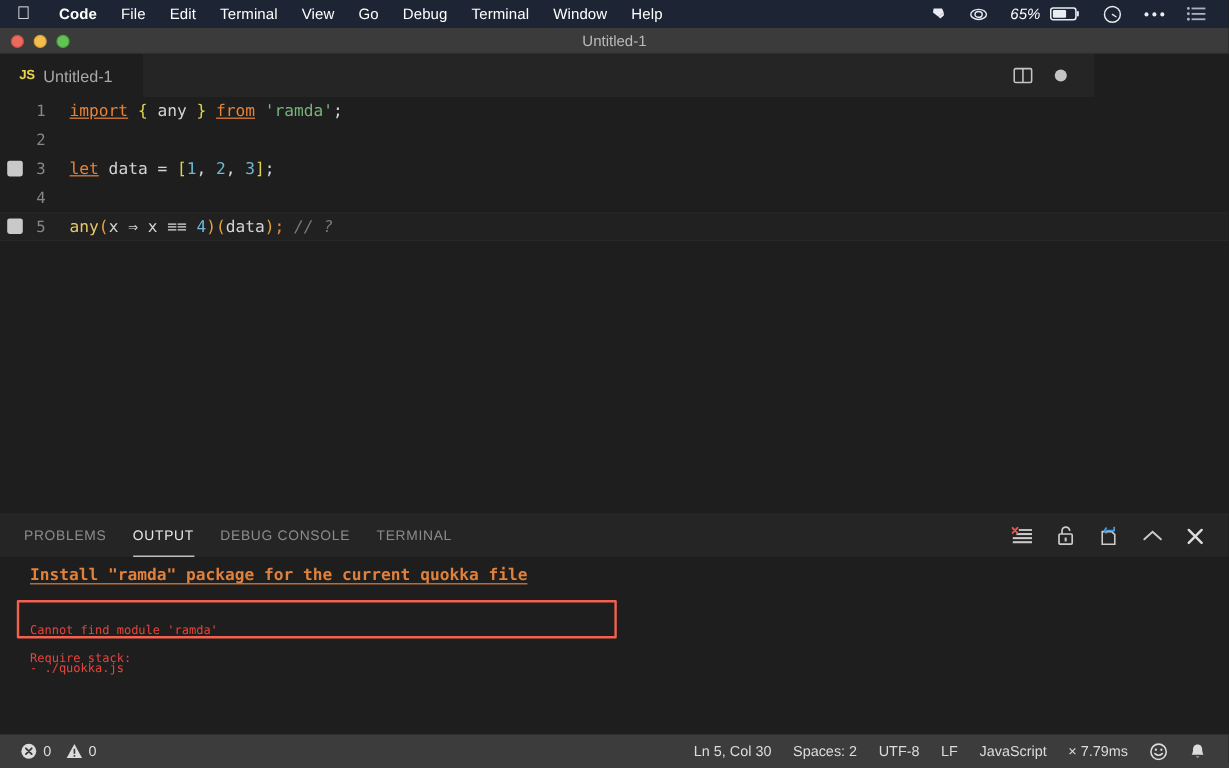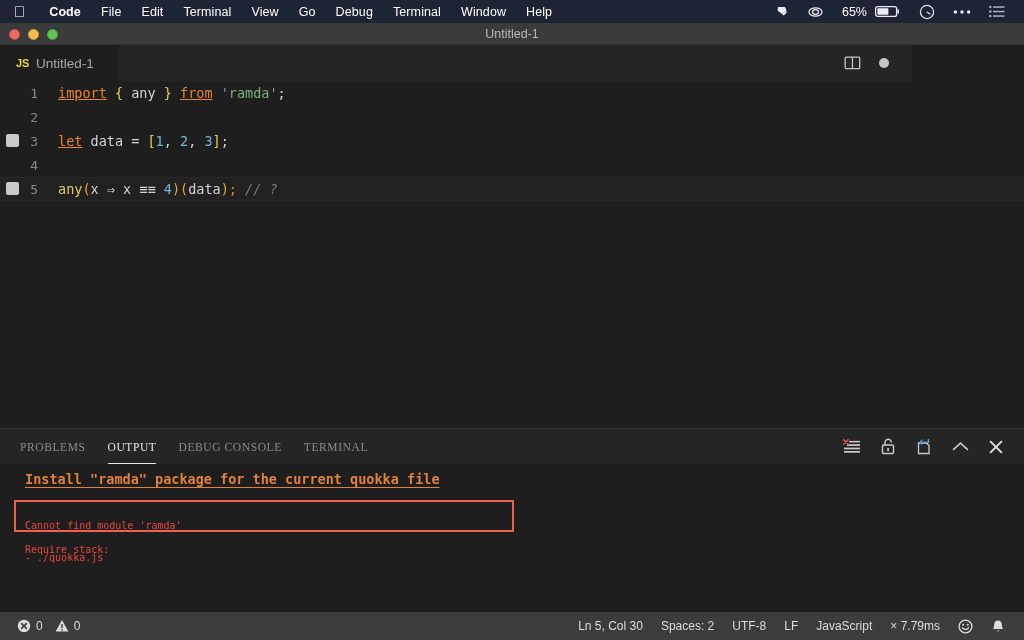--- a/index.html
+++ b/index.html
@@ -94,21 +94,21 @@
     position: absolute; top: 428px; left: 0; width: 1024px; height: 184px;
     background: #1e1e1e; border-top: 1px solid #303030;
   }
   .panel-header {
     height: 35px; display: flex; align-items: center; padding-left: 20px;
     background: #252526;
   }
   .ptab {
     font-size: 11.5px; letter-spacing: .6px; color: #8b8b8b;
     margin-right: 22px; height: 35px; display: flex; align-items: center;
-    position: relative; text-transform: uppercase; font-family: Liberation Serif, serif;
+    position: relative; text-transform: uppercase;
   }
   .ptab.active { color: #e7e7e7; }
   .ptab.active::after {
     content: ""; position: absolute; left: 0; right: 0; bottom: 0;
     height: 1px; background: #e7e7e7;
   }
   .panel-actions { margin-left: auto; display: flex; align-items: center; gap: 0; padding-right: 10px; }
   .select-wrap {
     position: relative; width: 185px; height: 22px; margin-right: 16px;
     background: #2f3031; border: 1px solid #4a4a4a; border-radius: 2px;
@@ -173,21 +173,21 @@
             <path d="M3 2 L10 2 L11.5 5.5 L7 9 L2.5 5.5 Z" fill="#e9ecf2"></path>
             <path d="M7 9 L11.5 5.5 L11.5 8 L8.6 10.4 Z" fill="#e9ecf2"></path>
           </svg>
       </div>
       <div class="mb-icon">
         <svg width="17" height="14" viewBox="0 0 17 14">
             <ellipse cx="8.5" cy="7" rx="6.5" ry="4.2" fill="none" stroke="#e9ecf2" stroke-width="1.2"></ellipse>
             <ellipse cx="8.5" cy="7" rx="3" ry="2.4" fill="none" stroke="#e9ecf2" stroke-width="1.2"></ellipse>
           </svg>
       </div>
-      <div class="mb-icon" style="gap:5px;">
+      <div class="mb-icon" style="gap:5px;font-style:italic;">
         <span class="mb-text">65%</span>
         <svg width="26" height="13" viewBox="0 0 26 13">
           <rect x="0.6" y="1.6" width="21" height="9.8" rx="2" fill="none" stroke="#e9ecf2" stroke-width="1.3"></rect>
           <rect x="2.4" y="3.3" width="11" height="6.4" rx="1" fill="#e9ecf2"></rect>
           <path d="M23.2 5 L23.2 8" stroke="#e9ecf2" stroke-width="1.6" stroke-linecap="round"></path>
         </svg>
       </div>
       <div class="mb-icon">
         <svg width="16" height="16" viewBox="0 0 16 16">
             <circle cx="8" cy="8" r="6.6" fill="none" stroke="#e9ecf2" stroke-width="1.2"></circle>

